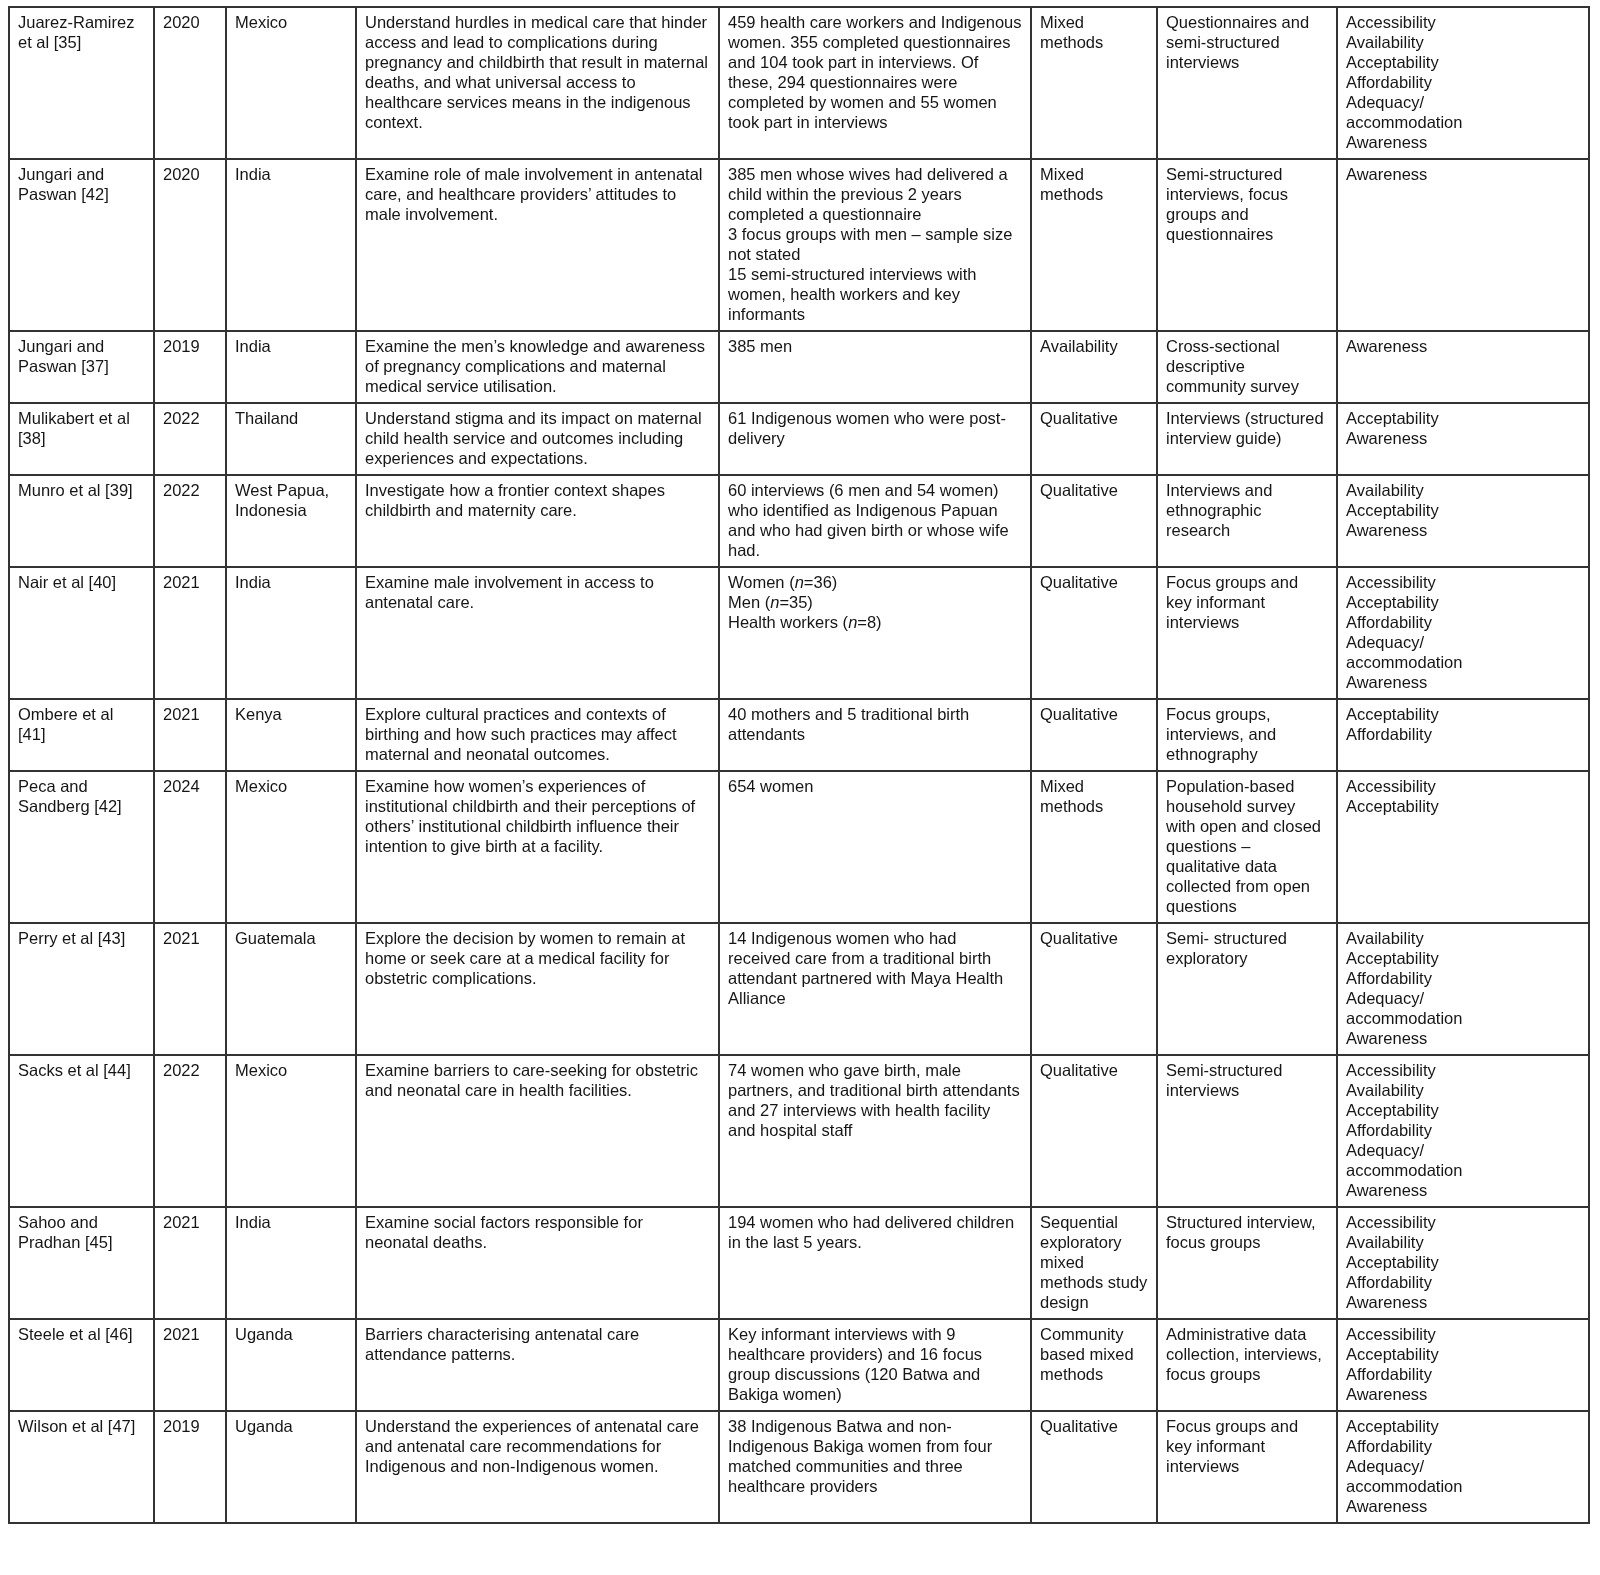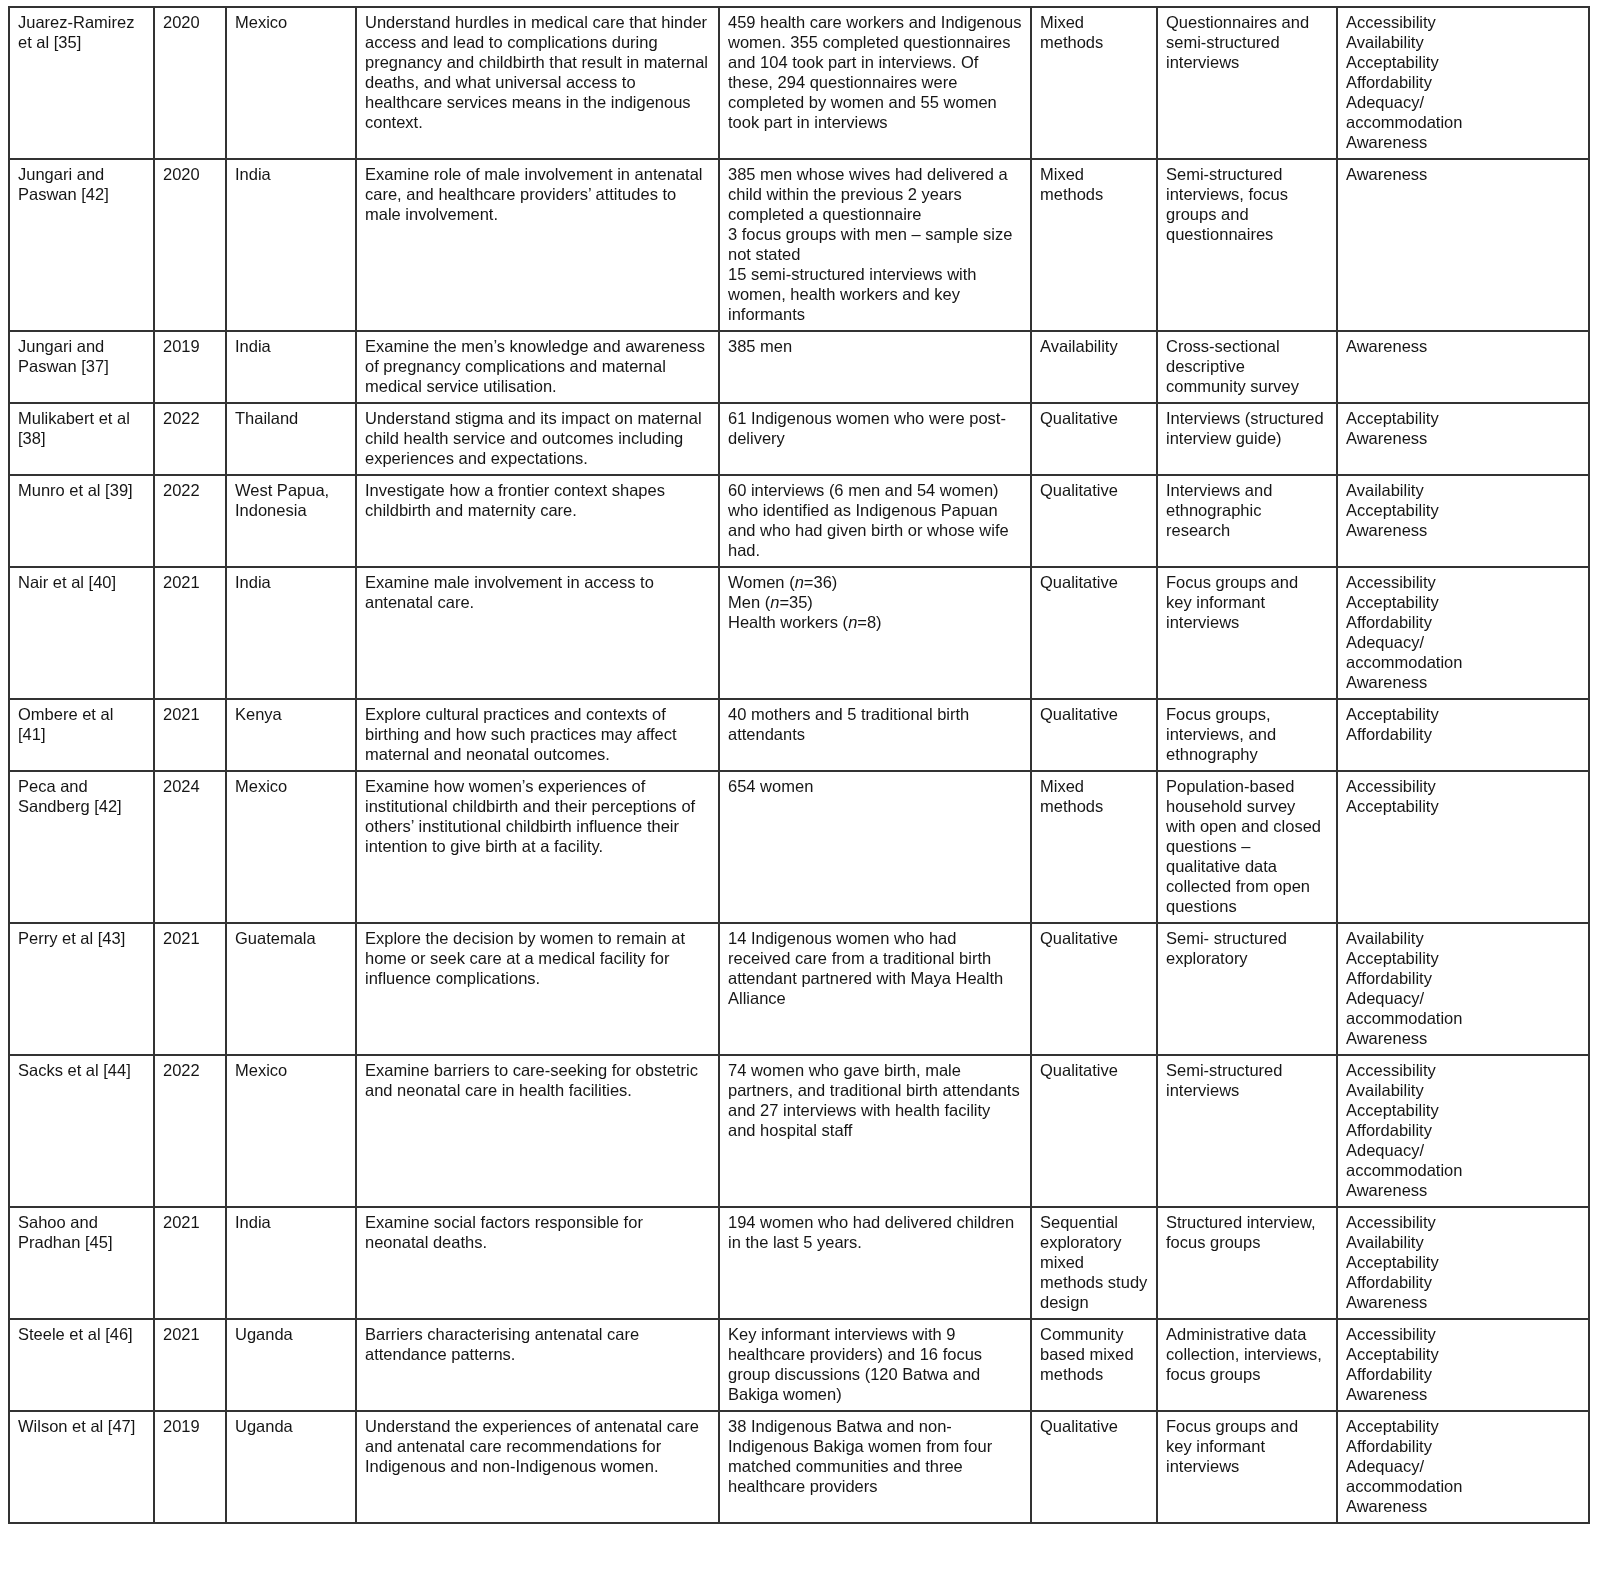--- a/index.html
+++ b/index.html
@@ -157,21 +157,21 @@
     <td>654 women</td>
     <td>Mixed methods</td>
     <td>Population-based household survey with open and closed questions – qualitative data collected from open questions</td>
     <td>Accessibility
 Acceptability</td>
   </tr>
         <tr>
     <td>Perry et al [43]</td>
     <td>2021</td>
     <td>Guatemala</td>
-    <td>Explore the decision by women to remain at home or seek care at a medical facility for influence complications.</td>
+    <td>Explore the decision by women to remain at home or seek care at a medical facility for obstetric complications.</td>
     <td>14 Indigenous women who had received care from a traditional birth attendant partnered with Maya Health Alliance</td>
     <td>Qualitative</td>
     <td>Semi- structured exploratory</td>
     <td>Availability
 Acceptability
 Affordability
 Adequacy/
 accommodation
 Awareness</td>
   </tr>

